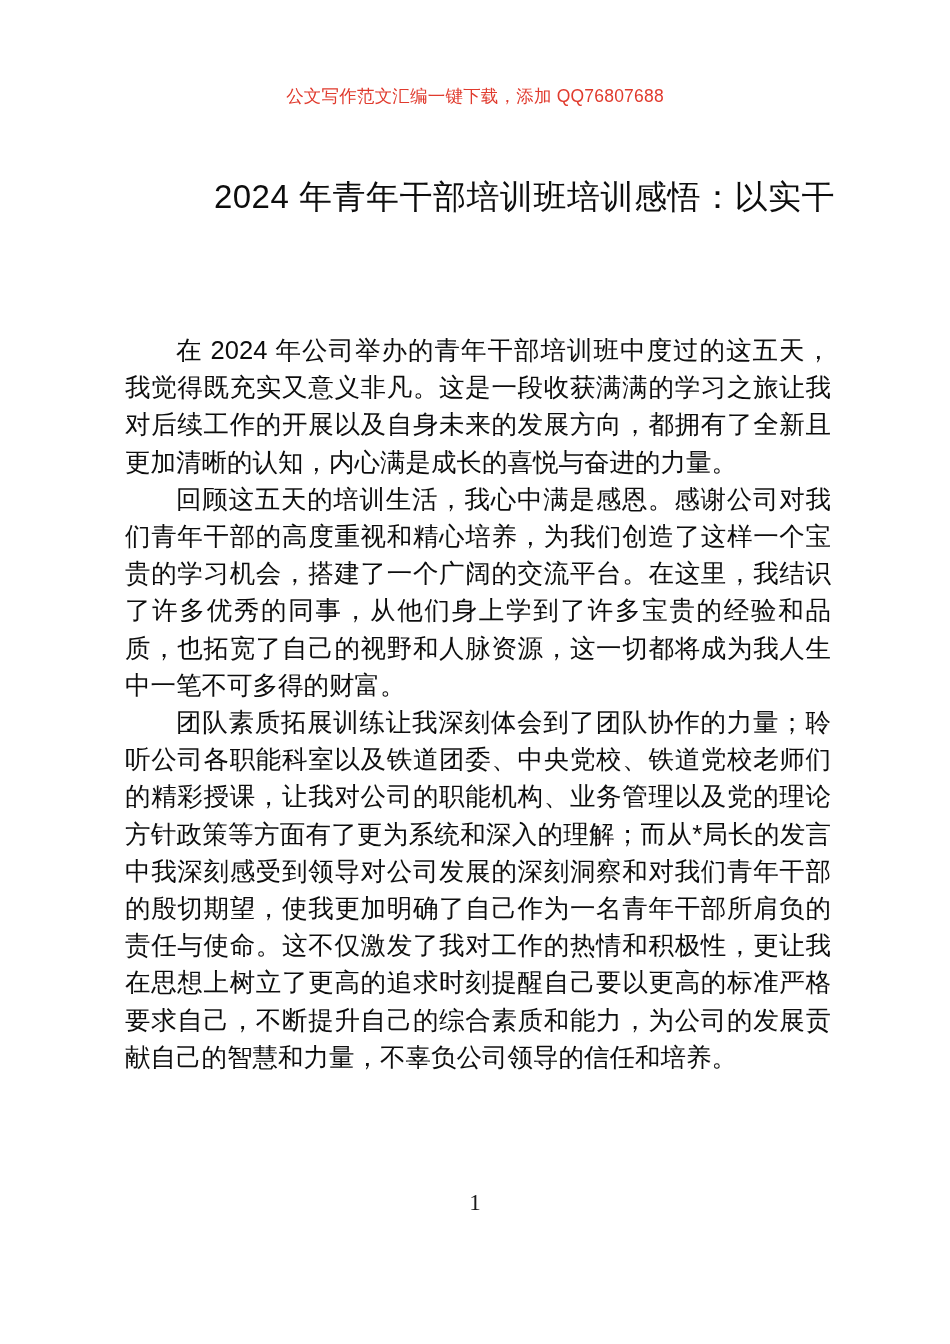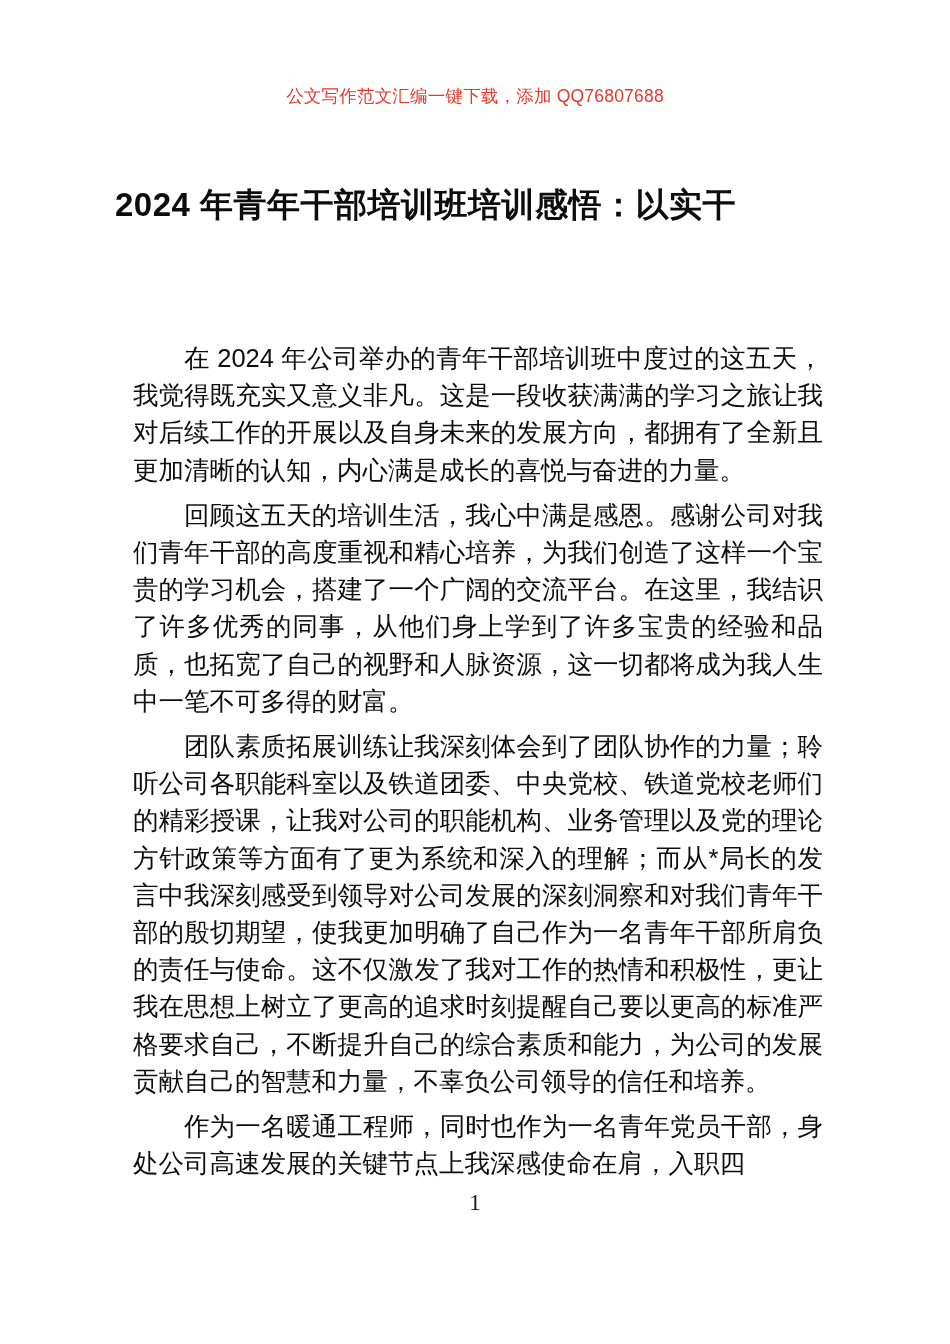--- a/index.html
+++ b/index.html
@@ -35,26 +35,26 @@
     font-weight: 400;
     letter-spacing: 0.2px;
     color: #e03a2d;
     white-space: nowrap;
     font-family: "Liberation Sans", "DejaVu Sans", sans-serif;
   }
 
   
   .doc-title {
     position: absolute;
-    top: 170px;
+    top: 162px;
     left: 115px;
     width: 720px;
-    text-align: left;
+    text-align: right;
     font-size: 33px;
-    font-weight: bold;
+    font-weight: normal;
     line-height: 70px;
     letter-spacing: 0.5px;
     color: #0d0d0d;
     font-family: "Liberation Sans", "DejaVu Sans", sans-serif;
   }
   .doc-title .tline {
     display: block;
     white-space: nowrap;
   }
 
@@ -64,21 +64,21 @@
     top: 332px;
     left: 125px;
     width: 706px;
     font-size: 25.5px;
     line-height: 37.2px;
     color: #0d0d0d;
     text-align: justify;
     text-justify: inter-character;
   }
   .body-text p {
-    margin: 8px;
+    margin: 0;
     text-indent: 2em;
     text-align: justify;
     text-justify: inter-character;
     word-break: break-all;
     letter-spacing: 0;
   }
 
   
   .page-number {
     position: absolute;
@@ -99,18 +99,17 @@
   <div class="watermark">公文写作范文汇编一键下载，添加 QQ76807688</div>
 
   <div class="doc-title">
     <span class="tline">2024 年青年干部培训班培训感悟：以实干</span>
   </div>
 
   <div class="body-text">
     <p>在 2024 年公司举办的青年干部培训班中度过的这五天，我觉得既充实又意义非凡。这是一段收获满满的学习之旅让我对后续工作的开展以及自身未来的发展方向，都拥有了全新且更加清晰的认知，内心满是成长的喜悦与奋进的力量。</p>
     <p>回顾这五天的培训生活，我心中满是感恩。感谢公司对我们青年干部的高度重视和精心培养，为我们创造了这样一个宝贵的学习机会，搭建了一个广阔的交流平台。在这里，我结识了许多优秀的同事，从他们身上学到了许多宝贵的经验和品质，也拓宽了自己的视野和人脉资源，这一切都将成为我人生中一笔不可多得的财富。</p>
     <p>团队素质拓展训练让我深刻体会到了团队协作的力量；聆听公司各职能科室以及铁道团委、中央党校、铁道党校老师们的精彩授课，让我对公司的职能机构、业务管理以及党的理论方针政策等方面有了更为系统和深入的理解；而从*局长的发言中我深刻感受到领导对公司发展的深刻洞察和对我们青年干部的殷切期望，使我更加明确了自己作为一名青年干部所肩负的责任与使命。这不仅激发了我对工作的热情和积极性，更让我在思想上树立了更高的追求时刻提醒自己要以更高的标准严格要求自己，不断提升自己的综合素质和能力，为公司的发展贡献自己的智慧和力量，不辜负公司领导的信任和培养。</p>
-    <p>作为一名暖通工程师，同时也作为一名青年党员干部，身处公司高速发展的关键节点上我深感使命在肩，入职四</p>
   </div>
 
   <div class="page-number">1</div>
 
 </div>
 
 </body></html>

